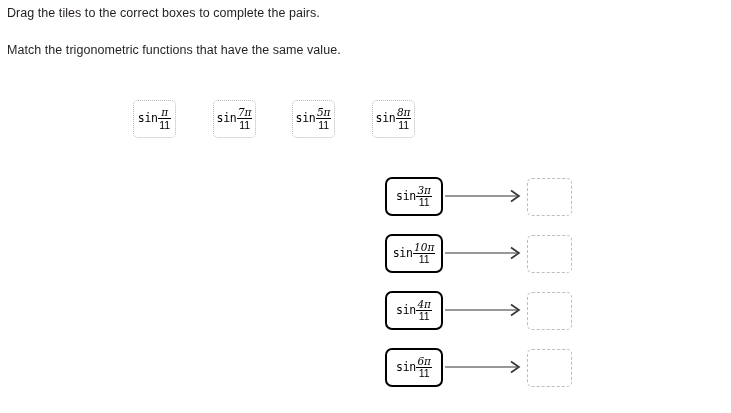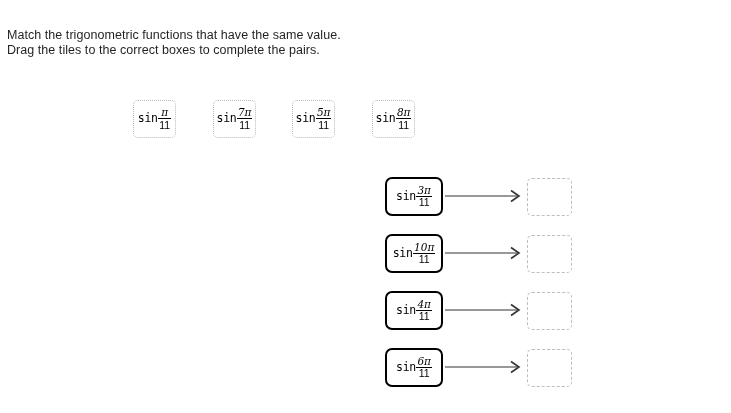--- a/index.html
+++ b/index.html
@@ -162,22 +162,22 @@
     box-sizing: border-box;
     border: 1px dashed #bdbdbd;
     border-radius: 5px;
     background: #ffffff;
   }
 </style>
 </head>
 <body>
 
 <div class="instructions">
+  <div class="instr-line">Drag the tiles to the correct boxes to complete the pairs.</div>
   <div class="instr-line second">Match the trigonometric functions that have the same value.</div>
-  <div class="instr-line">Drag the tiles to the correct boxes to complete the pairs.</div>
 </div>
 
 <div class="tile-row">
 
   <div class="tile">
     <span class="math">
       <span class="fn">sin</span>
         <span class="frac">
           <span class="num pi">π</span>
           <span class="bar"></span>

